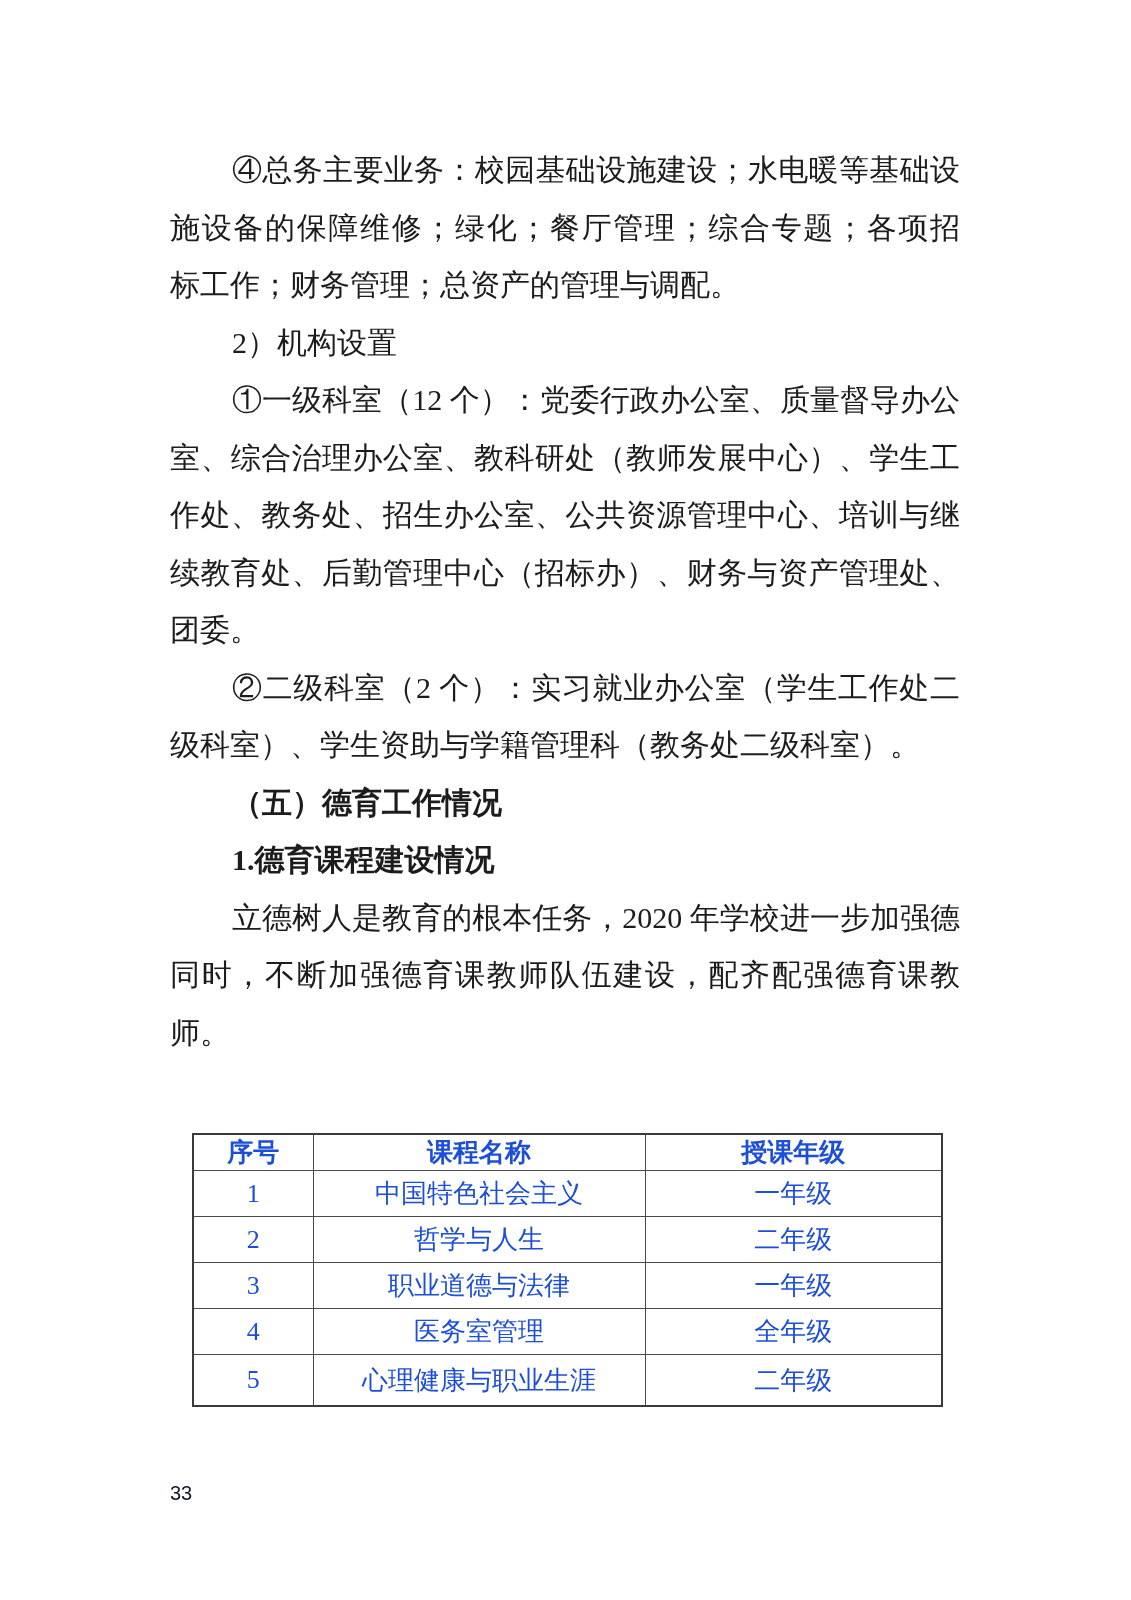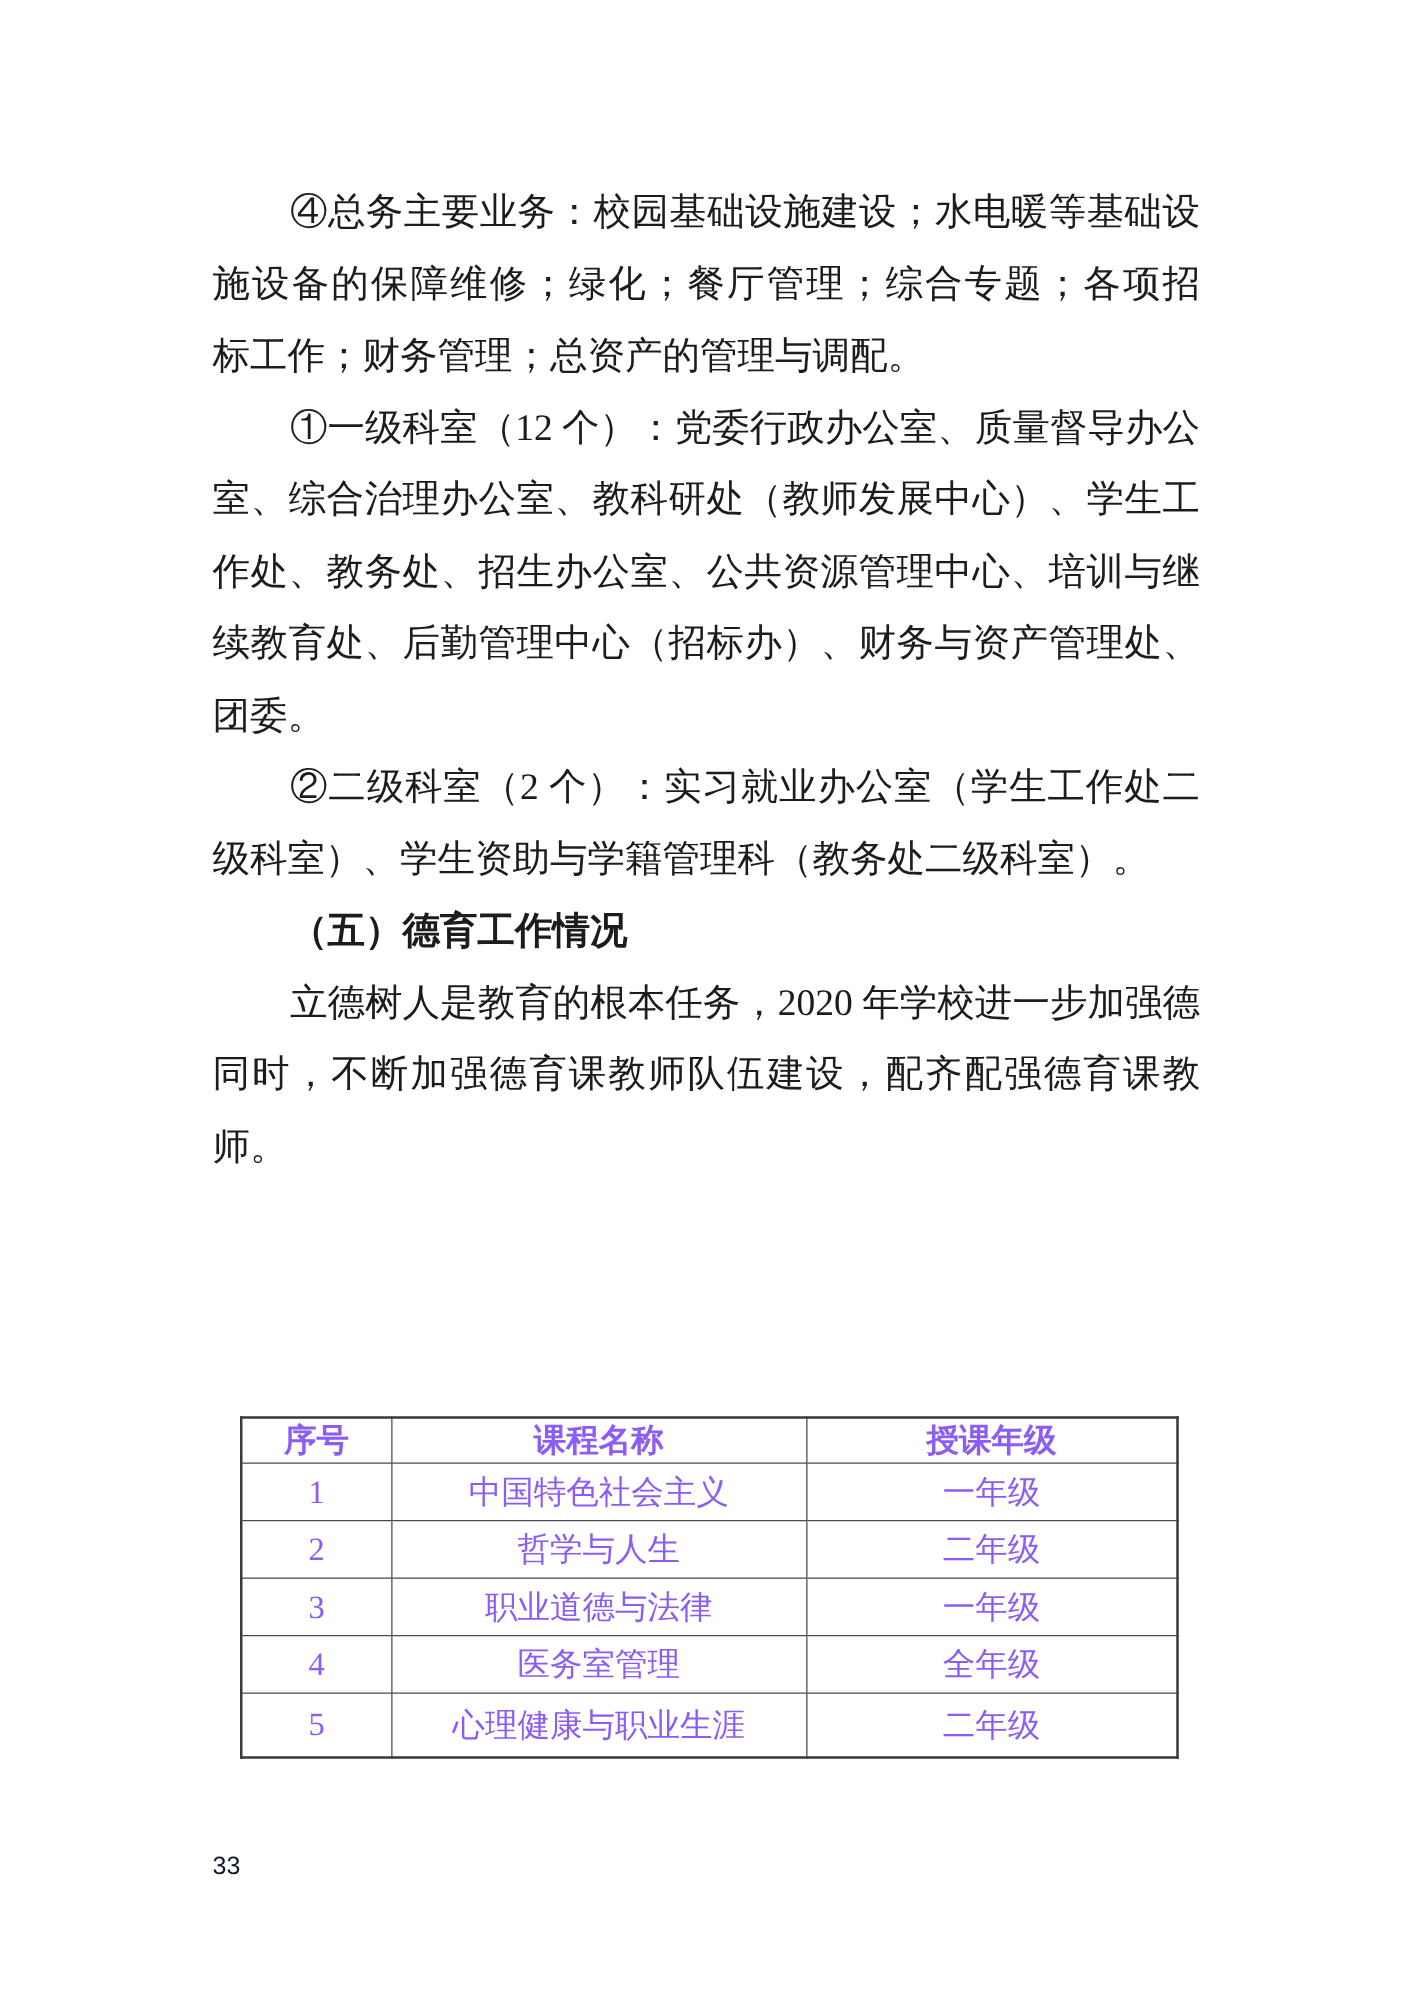--- a/index.html
+++ b/index.html
@@ -41,21 +41,21 @@
     text-align-last: left;
   }
   table.courses {
     position: absolute;
     left: 192px;
     top: 1133px;
     width: 749px;
     border-collapse: collapse;
     table-layout: fixed;
     font-size: 26px;
-    color: #8b5cf6;
+    color: #1d4ed8;
     padding-left: 36px;
   }
   table.courses th, table.courses td {
     border: 1px solid #4a4a4a;
     text-align: center;
     vertical-align: middle;
     padding: 0;
     font-weight: normal;
   }
   table.courses { border: 2px solid #3a3a3a; }
@@ -84,32 +84,38 @@
 
 <div class="page">
 
   <div class="text-block" id="paragraphs">
       <div class="paragraph body">
         <div class="line first mid">④总务主要业务：校园基础设施建设；水电暖等基础设</div>
         <div class="line mid">施设备的保障维修；绿化；餐厅管理；综合专题；各项招</div>
         <div class="line">标工作；财务管理；总资产的管理与调配。</div>
       </div>
       <div class="paragraph body">
+        <div class="line first">2）机构设置</div>
+      </div>
+      <div class="paragraph body">
         <div class="line first mid">①一级科室（12 个）：党委行政办公室、质量督导办公</div>
         <div class="line mid">室、综合治理办公室、教科研处（教师发展中心）、学生工</div>
         <div class="line mid">作处、教务处、招生办公室、公共资源管理中心、培训与继</div>
         <div class="line mid">续教育处、后勤管理中心（招标办）、财务与资产管理处、</div>
         <div class="line">团委。</div>
       </div>
       <div class="paragraph body">
         <div class="line first mid">②二级科室（2 个）：实习就业办公室（学生工作处二</div>
         <div class="line">级科室）、学生资助与学籍管理科（教务处二级科室）。</div>
       </div>
       <div class="paragraph heading">
         <div class="line first">（五）德育工作情况</div>
+      </div>
+      <div class="paragraph heading">
+        <div class="line first">1.德育课程建设情况</div>
       </div>
       <div class="paragraph body">
         <div class="line first mid">立德树人是教育的根本任务，2020 年学校进一步加强德</div>
         <div class="line">同时，不断加强德育课教师队伍建设，配齐配强德育课教师。</div>
       </div>
     </div>
 
   <table class="courses">
     <colgroup>
       <col class="c1">

